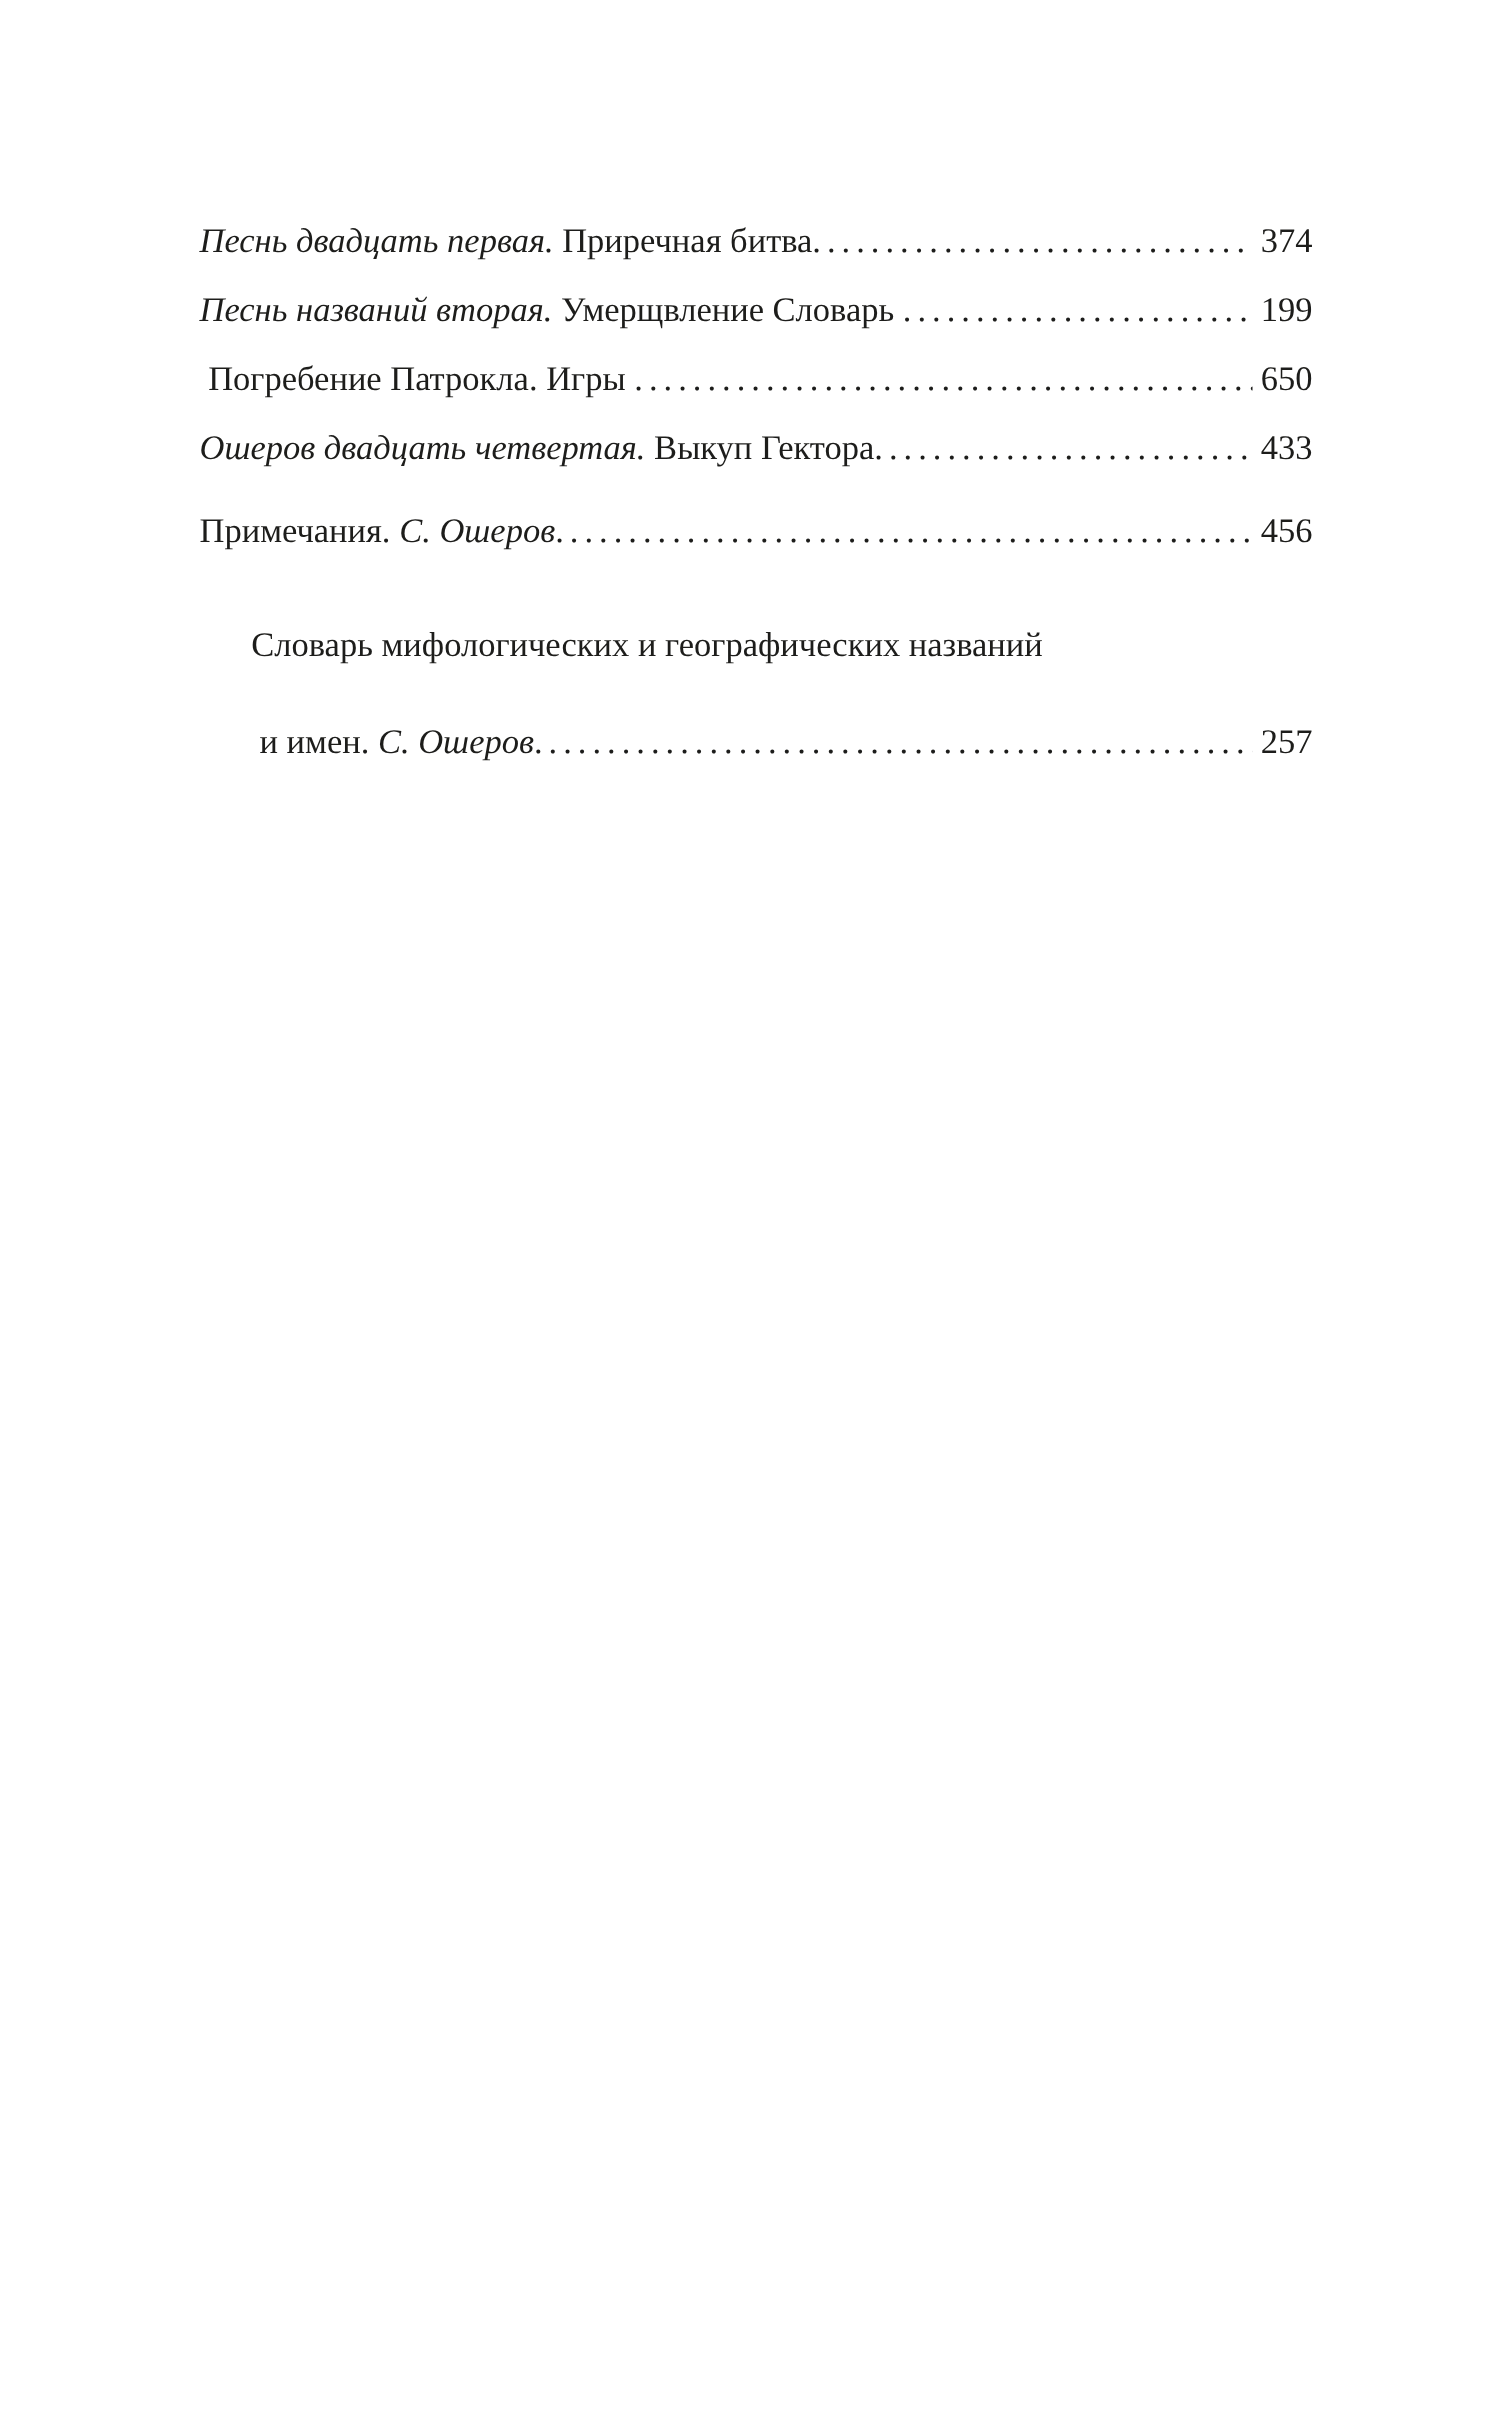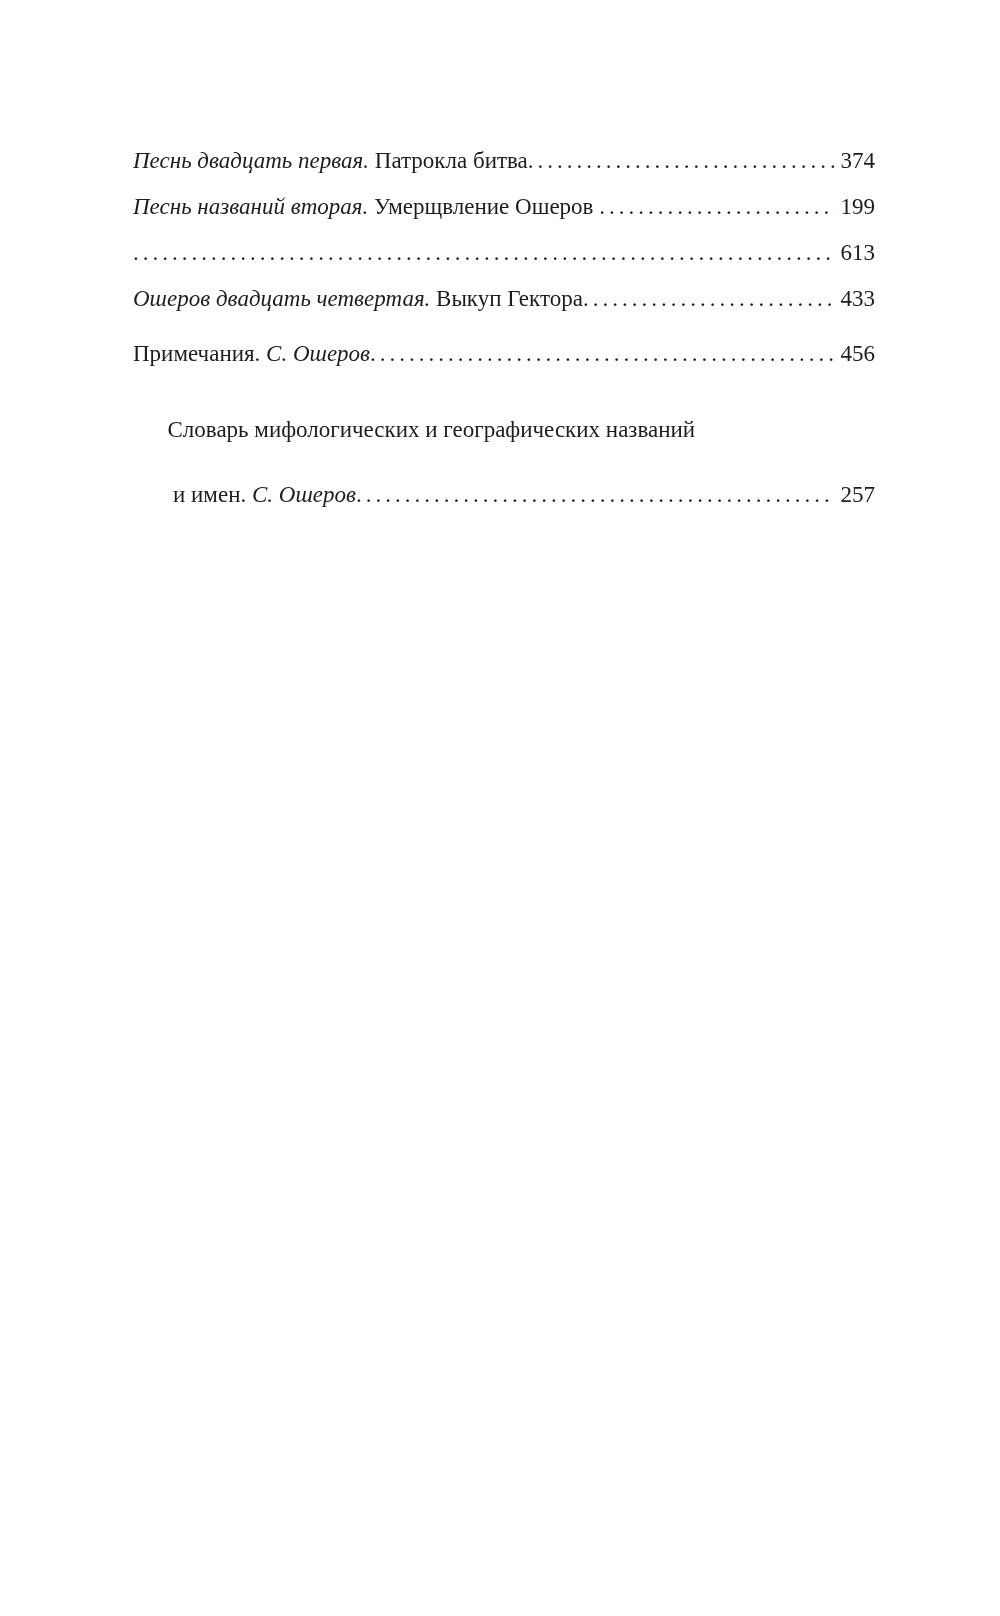--- a/index.html
+++ b/index.html
@@ -61,35 +61,36 @@
   }
 </style>
 </head>
 <body>
 
 <div class="page">
   <div class="toc">
 
     <div class="toc-row">
       <span class="it">Песнь двадцать первая.</span>
-        <span> Патрокла битва</span>
+        <span> Приречная битва</span>
       <span class="leader">..........................................................................................</span>
       <span class="page-num">374</span>
     </div>
 
     <div class="toc-row">
       <span class="it">Песнь названий вторая.</span>
-        <span> Умерщвление Ошеров </span>
+        <span> Умерщвление Словарь </span>
       <span class="leader">..........................................................................................</span>
       <span class="page-num">199</span>
     </div>
 
     <div class="toc-row">
+        <span> Погребение Патрокла. Игры </span>
       <span class="leader">..........................................................................................</span>
-      <span class="page-num">613</span>
+      <span class="page-num">650</span>
     </div>
 
     <div class="toc-row">
       <span class="it">Ошеров двадцать четвертая.</span>
         <span> Выкуп Гектора</span>
       <span class="leader">..........................................................................................</span>
       <span class="page-num">433</span>
     </div>
 
     <div class="toc-row gap-before">

